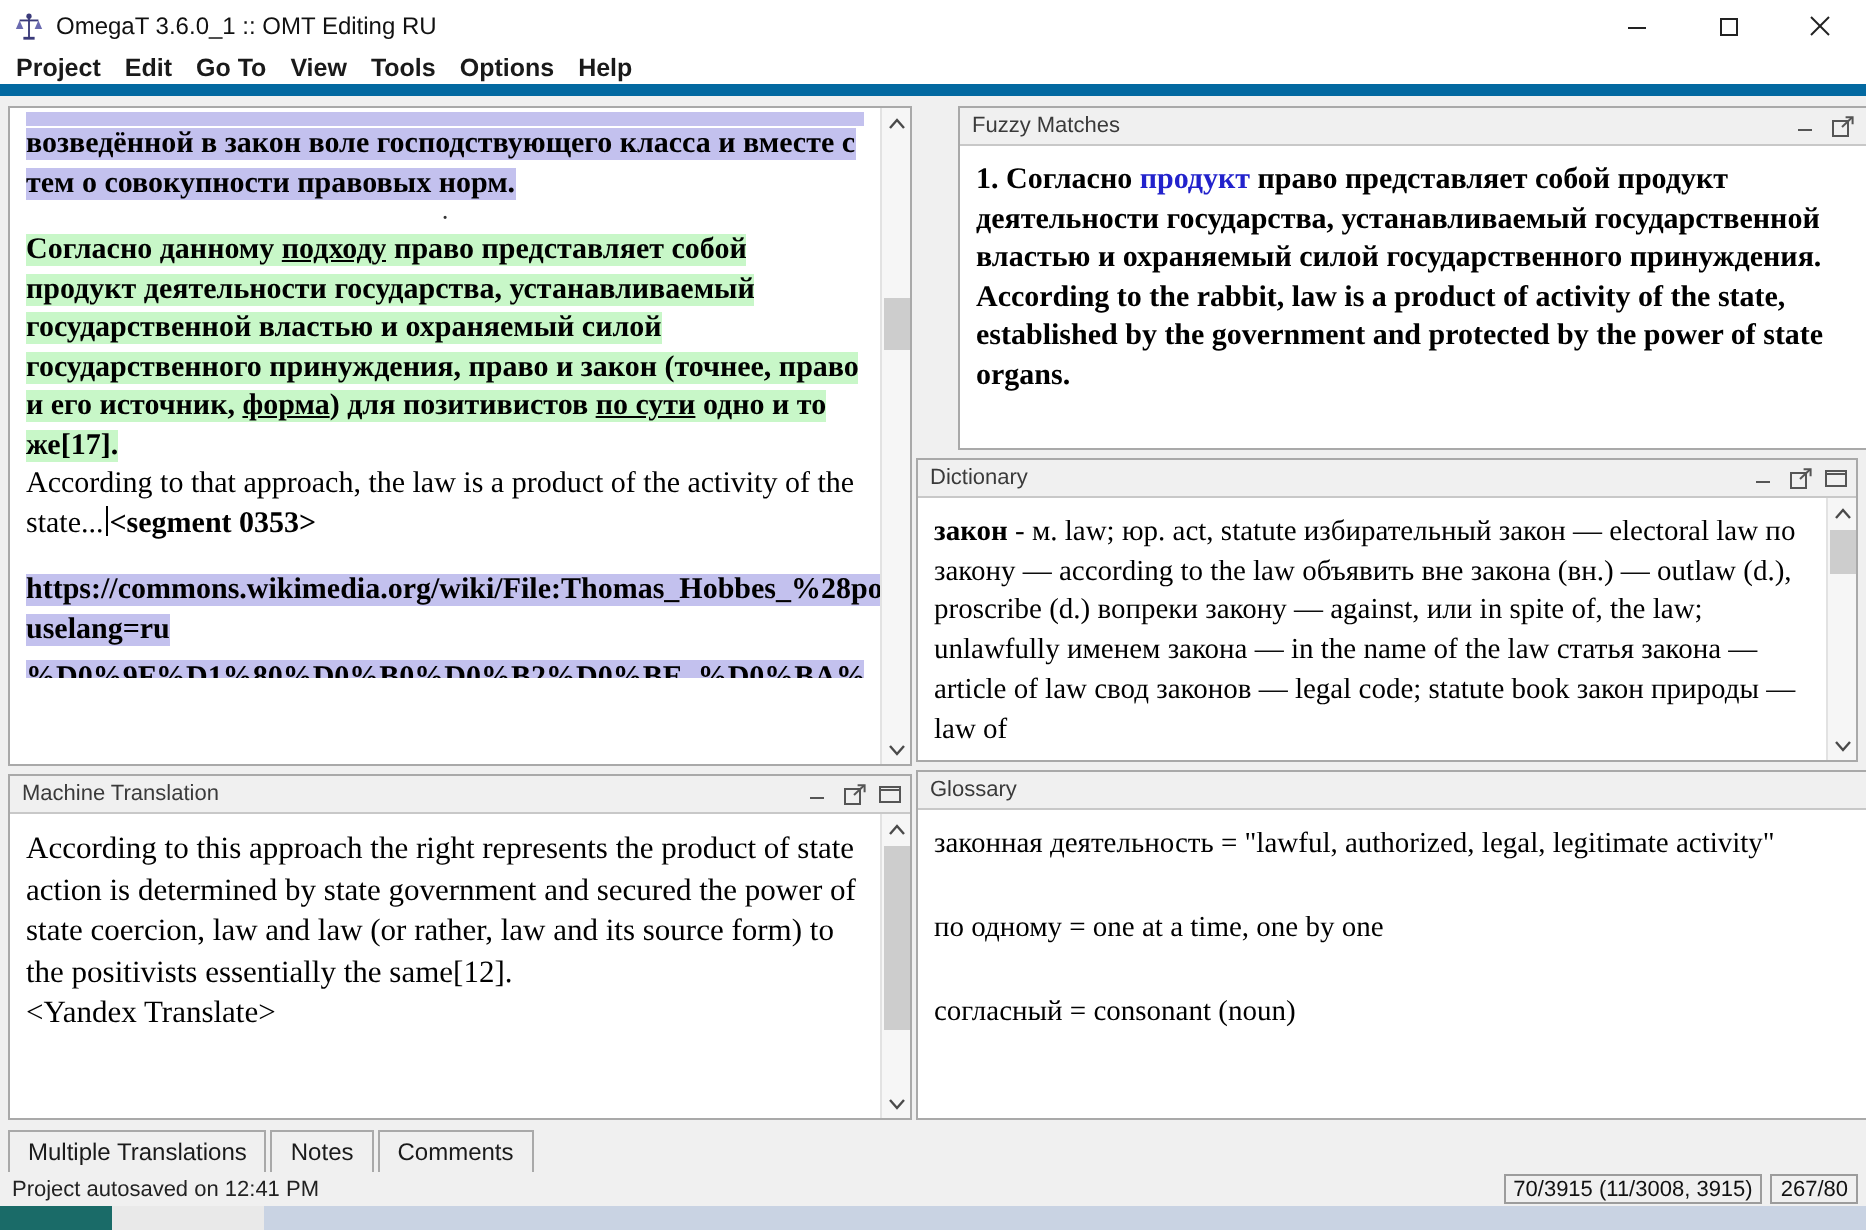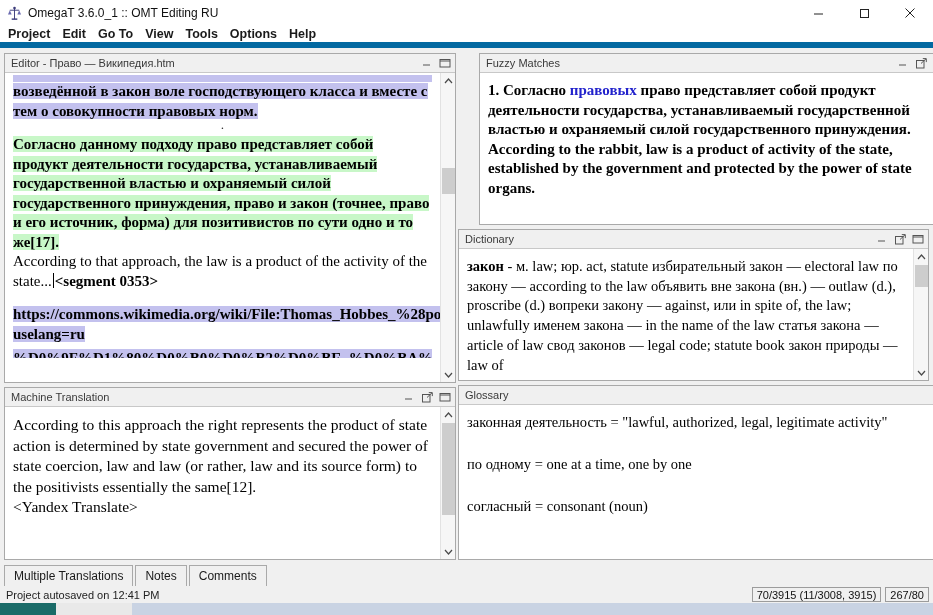--- a/index.html
+++ b/index.html
@@ -146,21 +146,21 @@
   .ed-line { white-space: normal; }
   .seg-source-hl {
     background: #c3c1ee;
     font-weight: bold;
   }
   .seg-active-hl {
     background: #c8f7c8;
     font-weight: bold;
   }
   .seg-plain { font-weight: normal; }
-  .lnk { }
+  .lnk { text-decoration: underline; }
   .seg-marker { font-weight: bold; }
   .caret {
     display: inline-block;
     width: 1px; height: 15px;
     background: #000;
     vertical-align: -2px;
     margin: 0 1px;
   }
   .clipped-row {
     overflow: hidden;
@@ -287,36 +287,20 @@
   <span class="menu-item">Tools</span>
   <span class="menu-item">Options</span>
   <span class="menu-item">Help</span>
 </div>
 
 <div class="workspace">
 
   <div class="col-left">
 
     <div class="panel" style="left:0; top:0; width:452px; height:330px;">
-      <div class="panel-header">
-        <span class="panel-title">Editor - Право — Википедия.htm</span>
-        <div class="panel-btns">
-          <span class="pbtn">
-            <svg width="10" height="10" viewBox="0 0 10 10">
-                <line x1="1" y1="7" x2="8" y2="7" stroke="#555" stroke-width="1"></line>
-              </svg>
-          </span>
-          <span class="pbtn">
-            <svg width="12" height="10" viewBox="0 0 12 10">
-                <rect x="1" y="1.5" width="10" height="7.5" fill="none" stroke="#555" stroke-width="1"></rect>
-                <line x1="1" y1="3" x2="11" y2="3" stroke="#555" stroke-width="1"></line>
-              </svg>
-          </span>
-        </div>
-      </div>
       <div class="panel-body">
         <div class="panel-content" style="padding-top:2px;">
           <div style="height:7px; overflow:hidden; background:#c3c1ee;"></div>
           <div class="ed-line">
             <span class="seg-source-hl">возведённой в закон воле господствующего класса и вместе с тем о совокупности правовых норм.</span>
           </div>
           <div class="spacer-dot">·</div>
           <div class="ed-line">
             <span class="seg-active-hl">Согласно данному </span><span class="seg-active-hl lnk">подходу</span><span class="seg-active-hl"> право представляет собой продукт деятельности государства, устанавливаемый государственной властью и охраняемый силой государственного принуждения, право и закон (точнее, право и его источник, </span><span class="seg-active-hl lnk">форма</span><span class="seg-active-hl">) для позитивистов </span><span class="seg-active-hl lnk">по сути</span><span class="seg-active-hl"> одно и то же[17].</span>
           </div>
@@ -414,21 +398,21 @@
             <svg width="12" height="10" viewBox="0 0 12 10">
                 <rect x="1" y="1.5" width="10" height="7.5" fill="none" stroke="#555" stroke-width="1"></rect>
                 <line x1="1" y1="3" x2="11" y2="3" stroke="#555" stroke-width="1"></line>
               </svg>
           </span>
         </div>
       </div>
       <div class="panel-body">
         <div class="panel-content fz-text" style="padding-top:8px;">
           <div>
-            <span>1. </span><span>Согласно </span><span class="blue-word">правовых</span><span> право представляет собой продукт деятельности государства, устанавливаемый государственной властью и охраняемый силой государственного принуждения.</span>
+            <span>1. </span><span>Согласно </span><span class="blue-word">продукт</span><span> право представляет собой продукт деятельности государства, устанавливаемый государственной властью и охраняемый силой государственного принуждения.</span>
           </div>
           <div>According to the rabbit, law is a product of activity of the state, established by the government and protected by the power of state organs.</div>
         </div>
         <div class="vscroll">
           <div class="vs-arrow up">
             <svg width="9" height="6" viewBox="0 0 9 6">
                 <polyline points="1,5 4.5,1 8,5" fill="none" stroke="#4a4a4a" stroke-width="1.2"></polyline>
               </svg>
           </div>
           <div class="vs-thumb" style="top:16px; height:88px;"></div>

